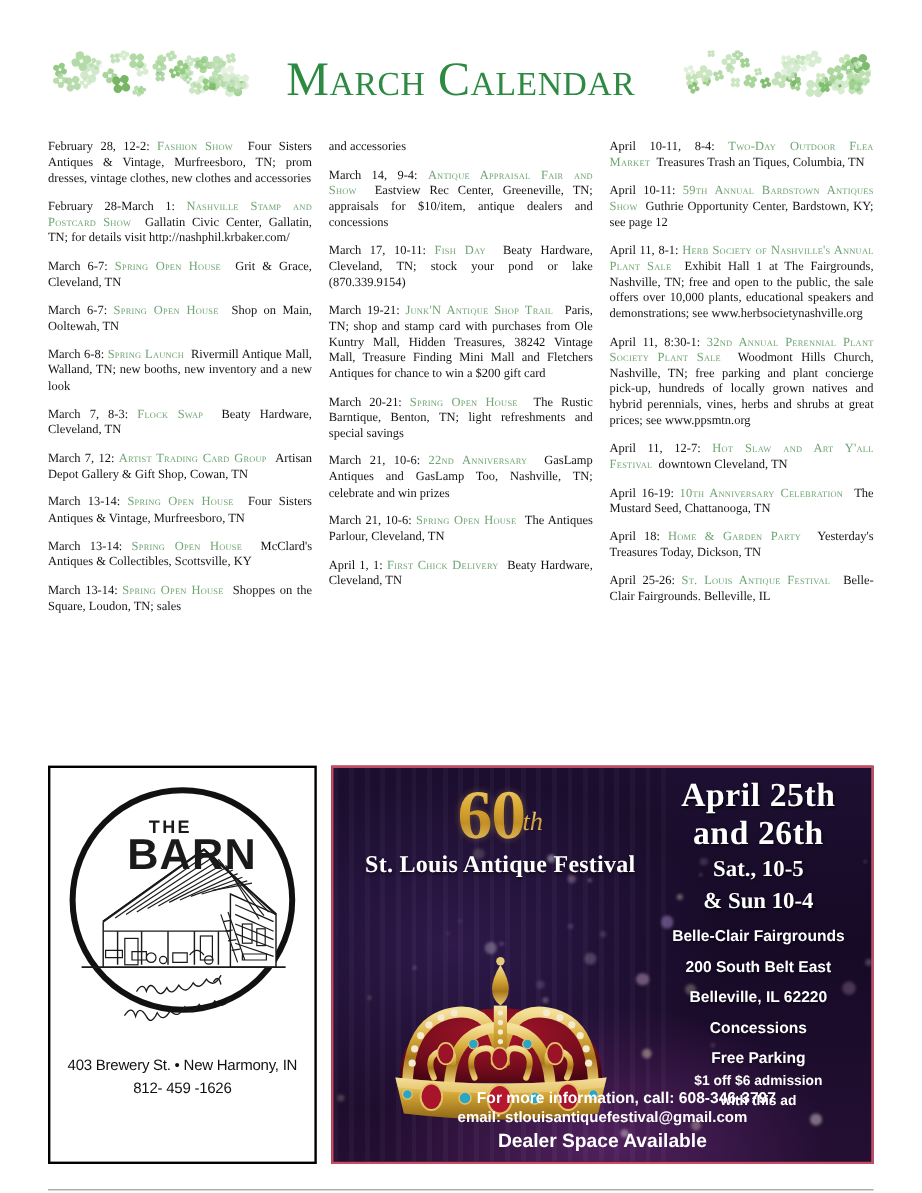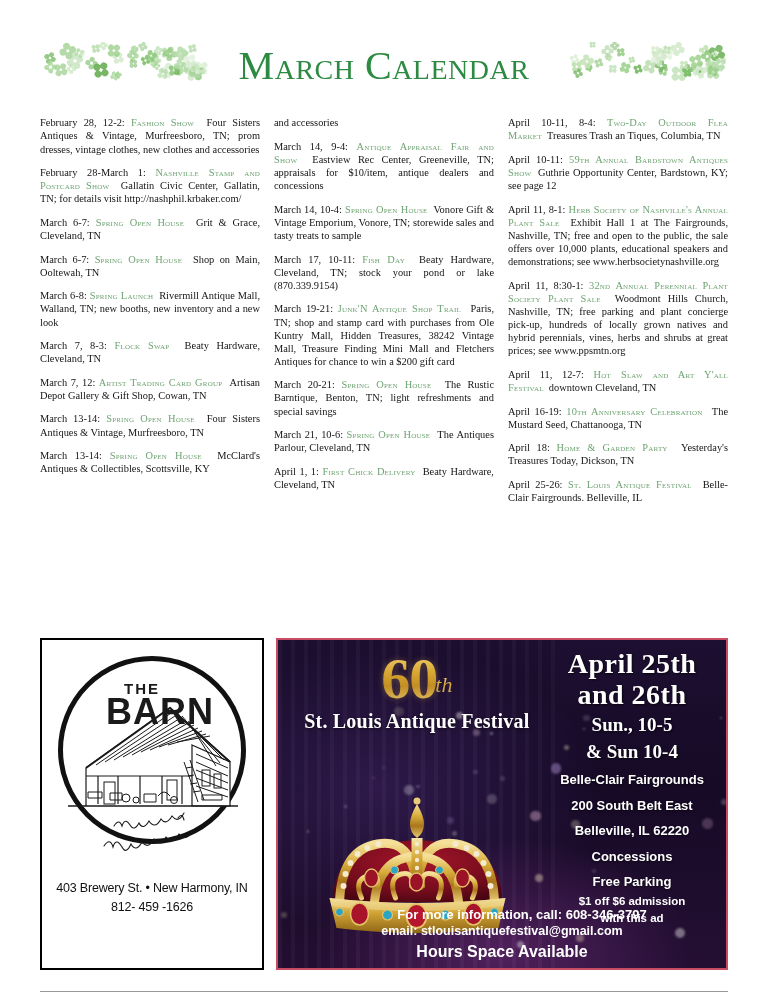--- a/index.html
+++ b/index.html
@@ -824,28 +824,29 @@
     <div class="col" id="col0">
         <p class="entry"><span>February 28, 12-2:</span> <span class="ev">Fashion Show</span>&nbsp;&nbsp;<span>Four Sisters Antiques &amp; Vintage, Murfreesboro, TN; prom dresses, vintage clothes, new clothes and accessories</span></p>
         <p class="entry"><span>February 28-March 1:</span> <span class="ev">Nashville Stamp and Postcard Show</span>&nbsp;&nbsp;<span>Gallatin Civic Center, Gallatin, TN; for details visit http://nashphil.krbaker.com/</span></p>
         <p class="entry"><span>March 6-7:</span> <span class="ev">Spring Open House</span>&nbsp;&nbsp;<span>Grit &amp; Grace, Cleveland, TN</span></p>
         <p class="entry"><span>March 6-7:</span> <span class="ev">Spring Open House</span>&nbsp;&nbsp;<span>Shop on Main, Ooltewah, TN</span></p>
         <p class="entry"><span>March 6-8:</span> <span class="ev">Spring Launch</span>&nbsp;&nbsp;<span>Rivermill Antique Mall, Walland, TN; new booths, new inventory and a new look</span></p>
         <p class="entry"><span>March 7, 8-3:</span> <span class="ev">Flock Swap</span>&nbsp;&nbsp;<span>Beaty Hardware, Cleveland, TN</span></p>
         <p class="entry"><span>March 7, 12:</span> <span class="ev">Artist Trading Card Group</span>&nbsp;&nbsp;<span>Artisan Depot Gallery &amp; Gift Shop, Cowan, TN</span></p>
         <p class="entry"><span>March 13-14:</span> <span class="ev">Spring Open House</span>&nbsp;&nbsp;<span>Four Sisters Antiques &amp; Vintage, Murfreesboro, TN</span></p>
         <p class="entry"><span>March 13-14:</span> <span class="ev">Spring Open House</span>&nbsp;&nbsp;<span>McClard's Antiques &amp; Collectibles, Scottsville, KY</span></p>
+        <p class="entry"><span>March 13-14:</span> <span class="ev">Spring Open House</span>&nbsp;&nbsp;<span>Shoppes on the Square, Loudon, TN; sales</span></p>
       </div>
     <div class="col" id="col1">
         <p class="entry cont">and accessories</p>
         <p class="entry"><span>March 14, 9-4:</span> <span class="ev">Antique Appraisal Fair and Show</span>&nbsp;&nbsp;<span>Eastview Rec Center, Greeneville, TN; appraisals for $10/item, antique dealers and concessions</span></p>
-        <p class="entry"><span>March 14, 10-4:</span> <span class="ev">Spring Open House</span>&nbsp;&nbsp;<span>Vonore Gift &amp; Vintage Emporium, Vonore, TN; storewide sales and tasty treats to sample</span></p>
         <p class="entry"><span>March 17, 10-11:</span> <span class="ev">Fish Day</span>&nbsp;&nbsp;<span>Beaty Hardware, Cleveland, TN; stock your pond or lake (870.339.9154)</span></p>
         <p class="entry"><span>March 19-21:</span> <span class="ev">Junk'N Antique Shop Trail</span>&nbsp;&nbsp;<span>Paris, TN; shop and stamp card with purchases from Ole Kuntry Mall, Hidden Treasures, 38242 Vintage Mall, Treasure Finding Mini Mall and Fletchers Antiques for chance to win a $200 gift card</span></p>
         <p class="entry"><span>March 20-21:</span> <span class="ev">Spring Open House</span>&nbsp;&nbsp;<span>The Rustic Barntique, Benton, TN; light refreshments and special savings</span></p>
+        <p class="entry"><span>March 21, 10-6:</span> <span class="ev">22nd Anniversary</span>&nbsp;&nbsp;<span>GasLamp Antiques and GasLamp Too, Nashville, TN; celebrate and win prizes</span></p>
         <p class="entry"><span>March 21, 10-6:</span> <span class="ev">Spring Open House</span>&nbsp;&nbsp;<span>The Antiques Parlour, Cleveland, TN</span></p>
         <p class="entry"><span>April 1, 1:</span> <span class="ev">First Chick Delivery</span>&nbsp;&nbsp;<span>Beaty Hardware, Cleveland, TN</span></p>
       </div>
     <div class="col" id="col2">
         <p class="entry"><span>April 10-11, 8-4:</span> <span class="ev">Two-Day Outdoor Flea Market</span>&nbsp;&nbsp;<span>Treasures Trash an Tiques, Columbia, TN</span></p>
         <p class="entry"><span>April 10-11:</span> <span class="ev">59th Annual Bardstown Antiques Show</span>&nbsp;&nbsp;<span>Guthrie Opportunity Center, Bardstown, KY; see page 12</span></p>
         <p class="entry"><span>April 11, 8-1:</span> <span class="ev">Herb Society of Nashville's Annual Plant Sale</span>&nbsp;&nbsp;<span>Exhibit Hall 1 at The Fairgrounds, Nashville, TN; free and open to the public, the sale offers over 10,000 plants, educational speakers and demonstrations; see www.herbsocietynashville.org</span></p>
         <p class="entry"><span>April 11, 8:30-1:</span> <span class="ev">32nd Annual Perennial Plant Society Plant Sale</span>&nbsp;&nbsp;<span>Woodmont Hills Church, Nashville, TN; free parking and plant concierge pick-up, hundreds of locally grown natives and hybrid perennials, vines, herbs and shrubs at great prices; see www.ppsmtn.org</span></p>
         <p class="entry"><span>April 11, 12-7:</span> <span class="ev">Hot Slaw and Art Y'all Festival</span>&nbsp;&nbsp;<span>downtown Cleveland, TN</span></p>
         <p class="entry"><span>April 16-19:</span> <span class="ev">10th Anniversary Celebration</span>&nbsp;&nbsp;<span>The Mustard Seed, Chattanooga, TN</span></p>
@@ -1062,34 +1063,34 @@
               <circle cx="95" cy="80" r="4" fill="#2aa6c4" stroke="#e3c268" stroke-width="1"></circle>
               <circle cx="140" cy="80" r="4" fill="#2aa6c4" stroke="#e3c268" stroke-width="1"></circle>
             </g>
           </svg>
         </div>
       </div>
 
       <div class="stl-right">
         <div class="stl-date">April 25th</div>
         <div class="stl-date">and 26th</div>
-        <div class="stl-times">Sun.,  10-5</div>
+        <div class="stl-times">Sat.,  10-5</div>
         <div class="stl-times">&amp; Sun 10-4</div>
         <div class="stl-venue">Belle-Clair Fairgrounds</div>
         <div class="stl-venue">200 South Belt East</div>
         <div class="stl-venue">Belleville, IL 62220</div>
         <div class="stl-venue">Concessions</div>
         <div class="stl-venue">Free Parking</div>
         <div class="stl-small">$1 off $6 admission</div>
         <div class="stl-small">with this ad</div>
       </div>
 
       <div class="stl-bottom">
         <div class="stl-info">For more information, call: 608-346-3797</div>
         <div class="stl-email">email: stlouisantiquefestival@gmail.com</div>
-        <div class="stl-dealer">Hours Space Available</div>
+        <div class="stl-dealer">Dealer Space Available</div>
       </div>
     </div>
   </div>
 
   <div class="footer-rule"></div>
 
 </div>
 
 </body></html>

